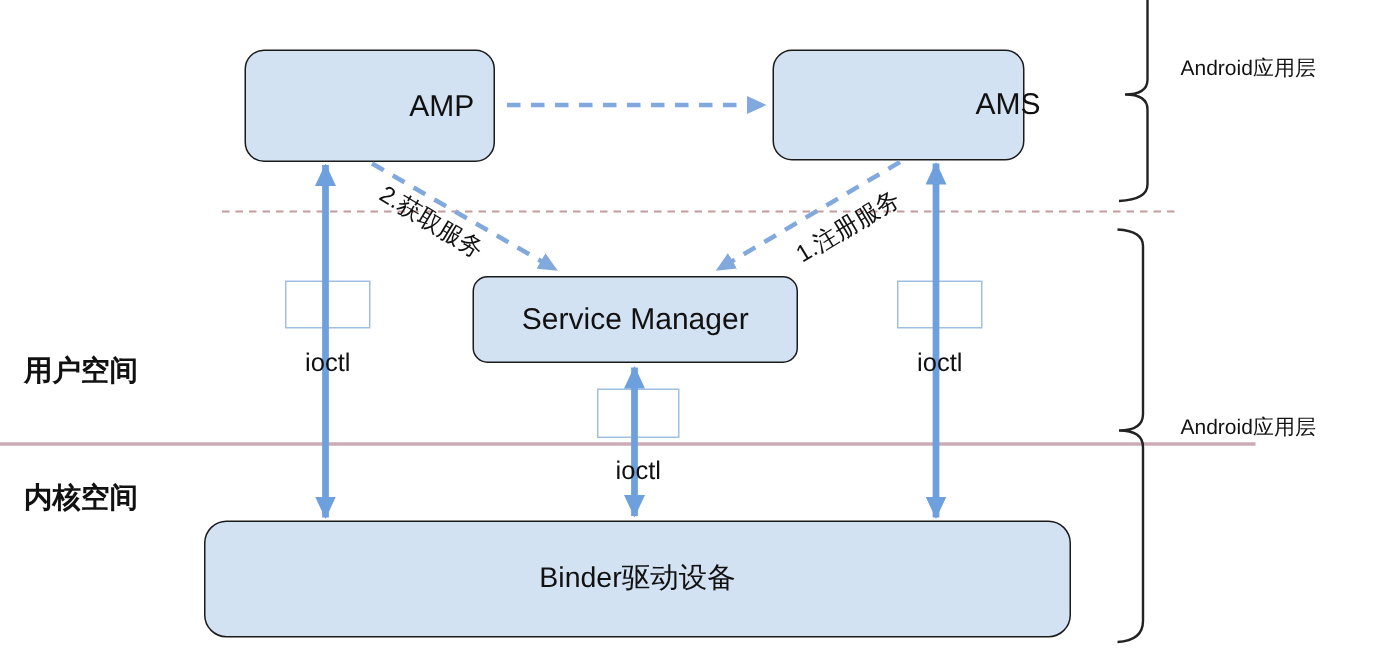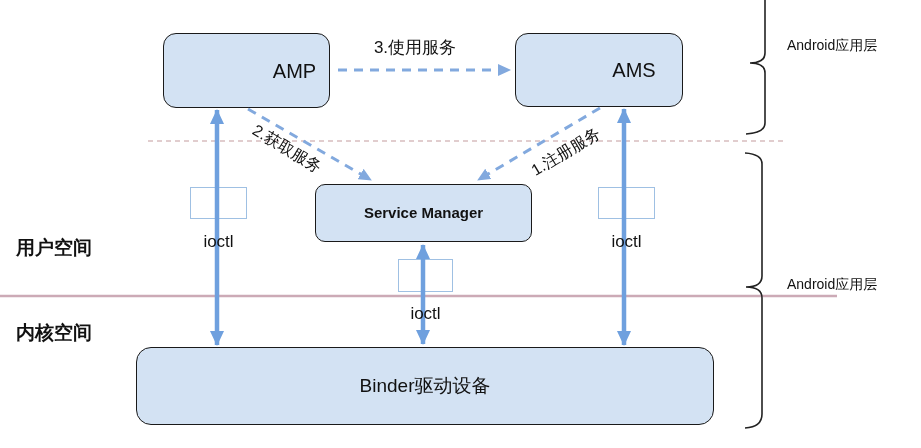--- a/index.html
+++ b/index.html
@@ -21,21 +21,21 @@
     box-sizing:border-box;z-index:1;
   }
   
   #overlay{position:absolute;left:0;top:0;z-index:2;}
   
   .txt{
     position:absolute;z-index:3;display:flex;align-items:center;justify-content:center;
     text-align:center;color:#111;line-height:1.3;
   }
   .node-label{font-size:20px;padding-left:48px;}
-  .sm-label{font-size:15px;font-weight:bold;}
+  .sm-label{font-size:20px;}
   .binder-label{font-size:19px;flex-direction:column;}
   .ioctl-label{font-size:17px;margin-top:39px;}
   .edge-label{font-size:16px;white-space:nowrap;}
   .edge-label.rot-down{transform:rotate(31deg);}
   .edge-label.rot-up{transform:rotate(-31deg);}
   .edge-label.horiz{font-size:17px;}
   .region-label{font-size:19px;font-weight:700;justify-content:flex-start;text-align:left;}
   .layer-label{font-size:14px;font-weight:400;justify-content:flex-start;text-align:left;line-height:1.35;}
 </style>
 </head>
@@ -71,31 +71,30 @@
 
     <path d="M338,70 H510" stroke="#82a9de" stroke-width="3" stroke-dasharray="9 7" fill="none" marker-end="url(#ah-dash)"></path>
     <path d="M248,109 L371,180" stroke="#82a9de" stroke-width="3" stroke-dasharray="9 7" fill="none" marker-end="url(#ah-dash)"></path>
     <path d="M600,108 L478,180" stroke="#82a9de" stroke-width="3" stroke-dasharray="9 7" fill="none" marker-end="url(#ah-dash)"></path>
 
     <path d="M765,-2 V53 Q765,63 750,63 Q765,63 765,73 V123 Q765,133 746,134" stroke="#222" stroke-width="1.6" fill="none"></path>
     <path d="M745,153 Q762,154 762,164 V276 Q762,287 746,287 Q762,287 762,298 V414 Q762,427 745,428" stroke="#222" stroke-width="1.6" fill="none"></path>
   </svg>
 
   <div class="txt node-label" style="left:163px;top:33px;width:167px;height:75px;">AMP</div>
-  <div class="txt node-label" style="left:502px;top:33px;width:168px;height:74px;">AMS</div>
+  <div class="txt node-label" style="left:540px;top:33px;width:168px;height:74px;">AMS</div>
   <div class="txt sm-label" style="left:315px;top:184px;width:217px;height:58px;">Service Manager</div>
   <div class="txt binder-label" style="left:136px;top:350px;width:578px;height:72px;gap:16px;">
     <div>Binder驱动设备</div>
   </div>
 
   <div class="txt ioctl-label" style="left:190px;top:187px;width:57px;height:32px;">ioctl</div>
   <div class="txt ioctl-label" style="left:398px;top:259px;width:55px;height:33px;">ioctl</div>
   <div class="txt ioctl-label" style="left:598px;top:187px;width:57px;height:32px;">ioctl</div>
 
-  <div class="txt edge-label horiz" style="left:360px;top:38px;width:110px;height:20px;">3.使用服务</div>
   <div class="txt edge-label rot-down" style="left:237px;top:139px;width:100px;height:20px;">2.获取服务</div>
   <div class="txt edge-label rot-up" style="left:516px;top:142px;width:100px;height:20px;">1.注册服务</div>
 
   <div class="txt region-label" style="left:16px;top:321px;width:120px;height:24px;">内核空间</div>
   <div class="txt region-label" style="left:16px;top:236px;width:120px;height:24px;">用户空间</div>
   <div class="txt layer-label" style="left:787px;top:36px;width:100px;height:54px;align-items:flex-start;">Android应用层</div>
   <div class="txt layer-label" style="left:787px;top:275px;width:100px;height:54px;align-items:flex-start;">Android应用层</div>
 
 </div>
 

